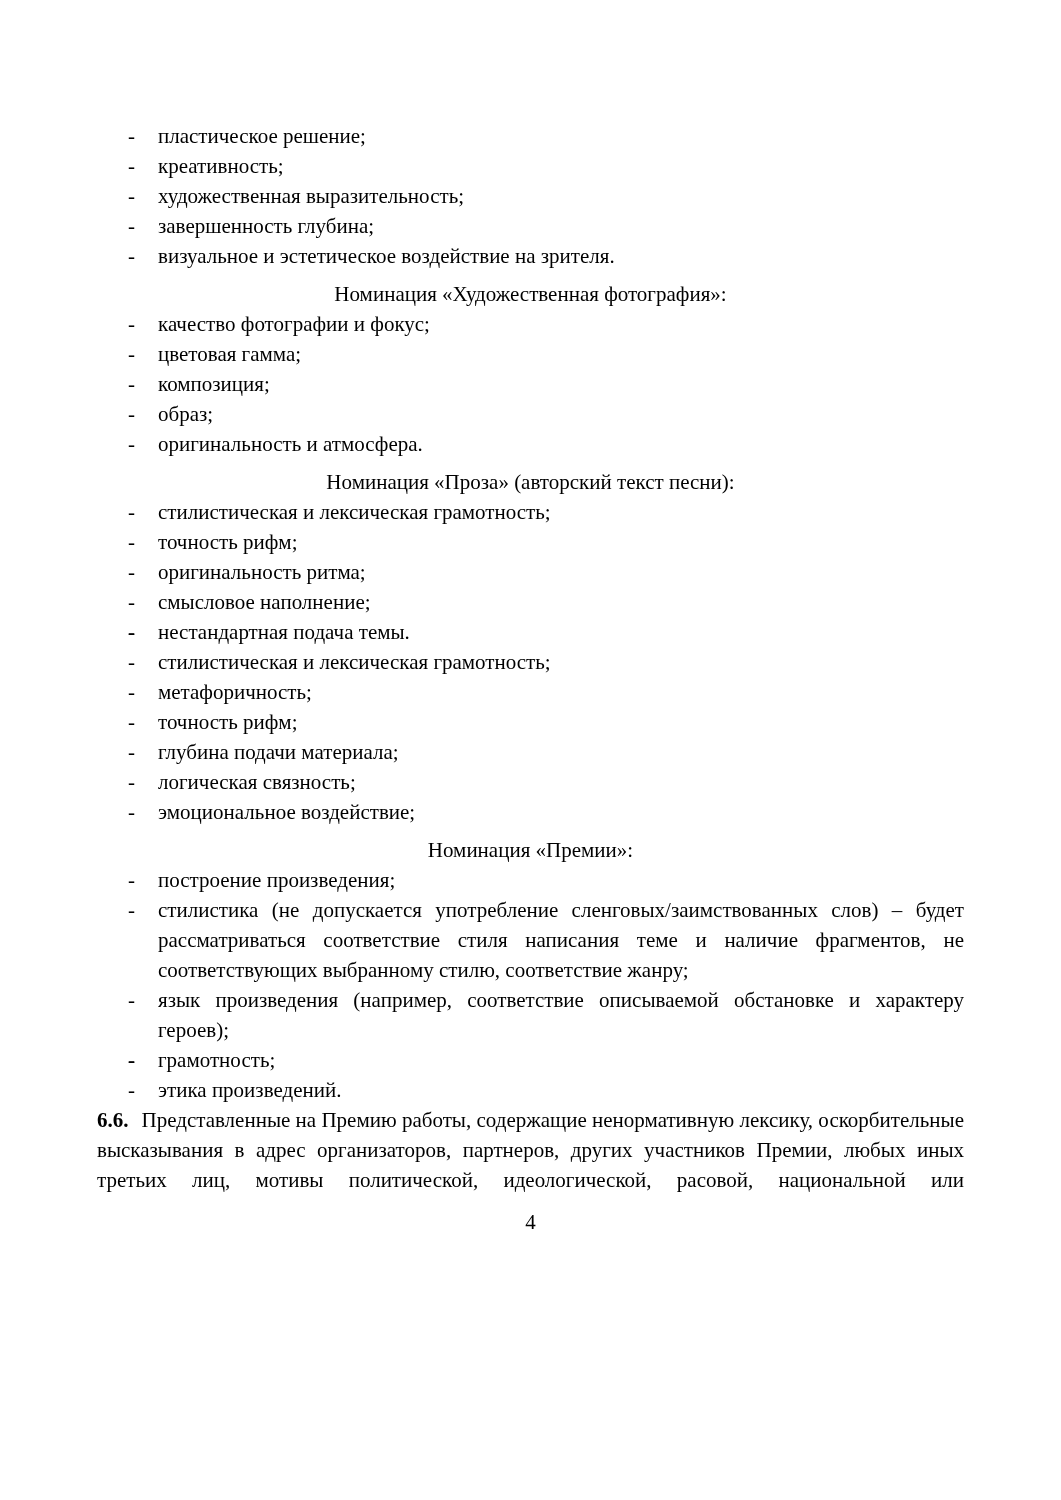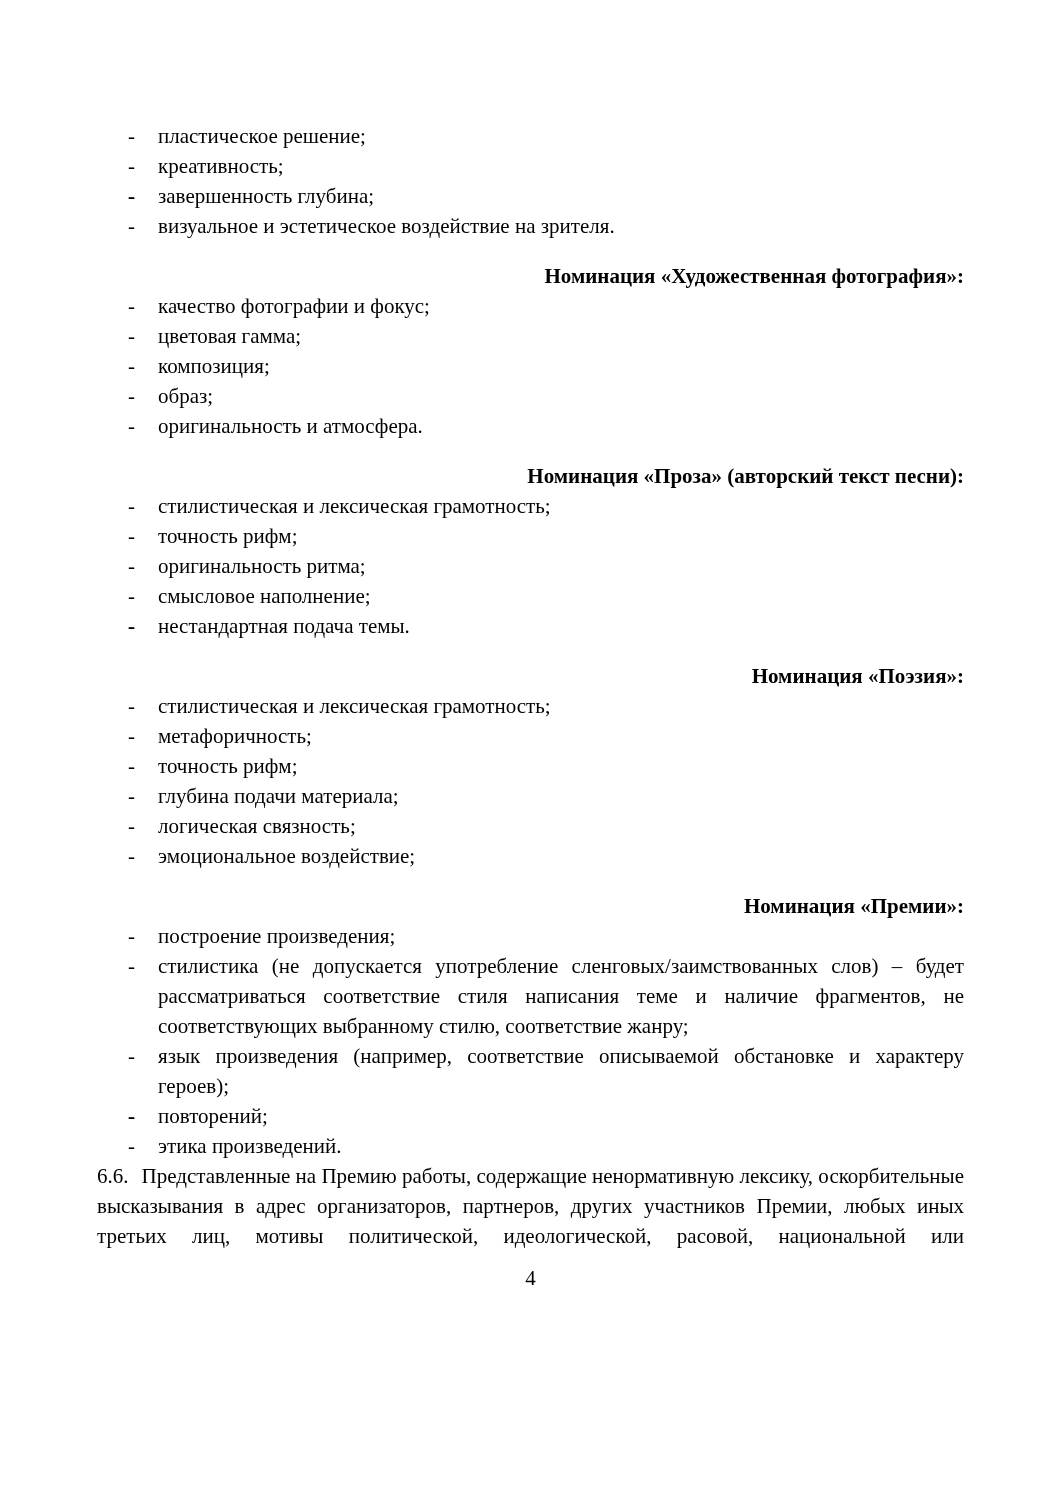--- a/index.html
+++ b/index.html
@@ -14,85 +14,84 @@
     box-sizing: border-box;
     padding: 121px 97px 0 97px;
     background: #ffffff;
     color: #000000;
     font-family: "Liberation Serif", "DejaVu Serif", serif;
     font-size: 21px;
     line-height: 30px;
     overflow: hidden;
   }
   .heading {
-    font-weight: bold;
-    margin: 20px 0 0 0;
-    text-align: right;
+    font-weight: normal;
+    margin: 8px 0 0 0;
+    text-align: center;
   }
   .li {
     position: relative;
     margin: 0;
     padding-left: 61px;
     text-align: justify;
   }
   .dash {
     position: absolute;
     left: 31px;
     top: 0;
   }
   .clause {
     margin: 0;
     text-align: justify;
     text-align-last: justify;
     -moz-text-align-last: justify;
   }
   .clause .clause-number {
-    font-weight: normal;
+    font-weight: bold;
     margin-right: 13px;
   }
   .page-num {
     margin-top: 12px;
     text-align: center;
   }
 </style>
 </head>
 <body>
 
 <div class="page">
   <div id="intro-list">
       <div class="li"><span class="dash">-</span><span class="li-text">пластическое решение;</span></div>
       <div class="li"><span class="dash">-</span><span class="li-text">креативность;</span></div>
-      <div class="li"><span class="dash">-</span></div>
+      <div class="li"><span class="dash">-</span><span class="li-text">художественная выразительность;</span></div>
       <div class="li"><span class="dash">-</span><span class="li-text">завершенность глубина;</span></div>
       <div class="li"><span class="dash">-</span><span class="li-text">визуальное и эстетическое воздействие на зрителя.</span></div>
     </div>
   <div id="sections-root">
       <p class="heading">Номинация «Художественная фотография»:</p>
       <div class="li"><span class="dash">-</span><span class="li-text">качество фотографии и фокус;</span></div>
       <div class="li"><span class="dash">-</span><span class="li-text">цветовая гамма;</span></div>
       <div class="li"><span class="dash">-</span><span class="li-text">композиция;</span></div>
       <div class="li"><span class="dash">-</span><span class="li-text">образ;</span></div>
       <div class="li"><span class="dash">-</span><span class="li-text">оригинальность и атмосфера.</span></div>
       <p class="heading">Номинация «Проза» (авторский текст песни):</p>
       <div class="li"><span class="dash">-</span><span class="li-text">стилистическая и лексическая грамотность;</span></div>
       <div class="li"><span class="dash">-</span><span class="li-text">точность рифм;</span></div>
       <div class="li"><span class="dash">-</span><span class="li-text">оригинальность ритма;</span></div>
       <div class="li"><span class="dash">-</span><span class="li-text">смысловое наполнение;</span></div>
       <div class="li"><span class="dash">-</span></div>
       <div class="li"><span class="dash">-</span><span class="li-text">нестандартная подача темы.</span></div>
-      <p class="heading">Номинация «Поэзия»:</p>
       <div class="li"><span class="dash">-</span><span class="li-text">стилистическая и лексическая грамотность;</span></div>
       <div class="li"><span class="dash">-</span><span class="li-text">метафоричность;</span></div>
       <div class="li"><span class="dash">-</span><span class="li-text">точность рифм;</span></div>
       <div class="li"><span class="dash">-</span><span class="li-text">глубина подачи материала;</span></div>
       <div class="li"><span class="dash">-</span><span class="li-text">логическая связность;</span></div>
       <div class="li"><span class="dash">-</span><span class="li-text">эмоциональное воздействие;</span></div>
       <p class="heading">Номинация «Премии»:</p>
       <div class="li"><span class="dash">-</span><span class="li-text">построение произведения;</span></div>
       <div class="li"><span class="dash">-</span><span class="li-text">стилистика (не допускается употребление сленговых/заимствованных слов) – будет рассматриваться соответствие стиля написания теме и наличие фрагментов, не соответствующих выбранному стилю, соответствие жанру;</span></div>
       <div class="li"><span class="dash">-</span><span class="li-text">язык произведения (например, соответствие описываемой обстановке и характеру героев);</span></div>
       <div class="li"><span class="dash">-</span></div>
-      <div class="li"><span class="dash">-</span><span class="li-text">повторений;</span></div>
+      <div class="li"><span class="dash">-</span><span class="li-text">грамотность;</span></div>
       <div class="li"><span class="dash">-</span><span class="li-text">этика произведений.</span></div>
     </div>
   <p class="clause"><b class="clause-number">6.6.</b><span class="clause-text">Представленные на Премию работы, содержащие ненормативную лексику, оскорбительные высказывания в адрес организаторов, партнеров, других участников Премии, любых иных третьих лиц, мотивы политической, идеологической, расовой, национальной или</span></p>
   <div class="page-num">4</div>
 </div>
 
 </body></html>

